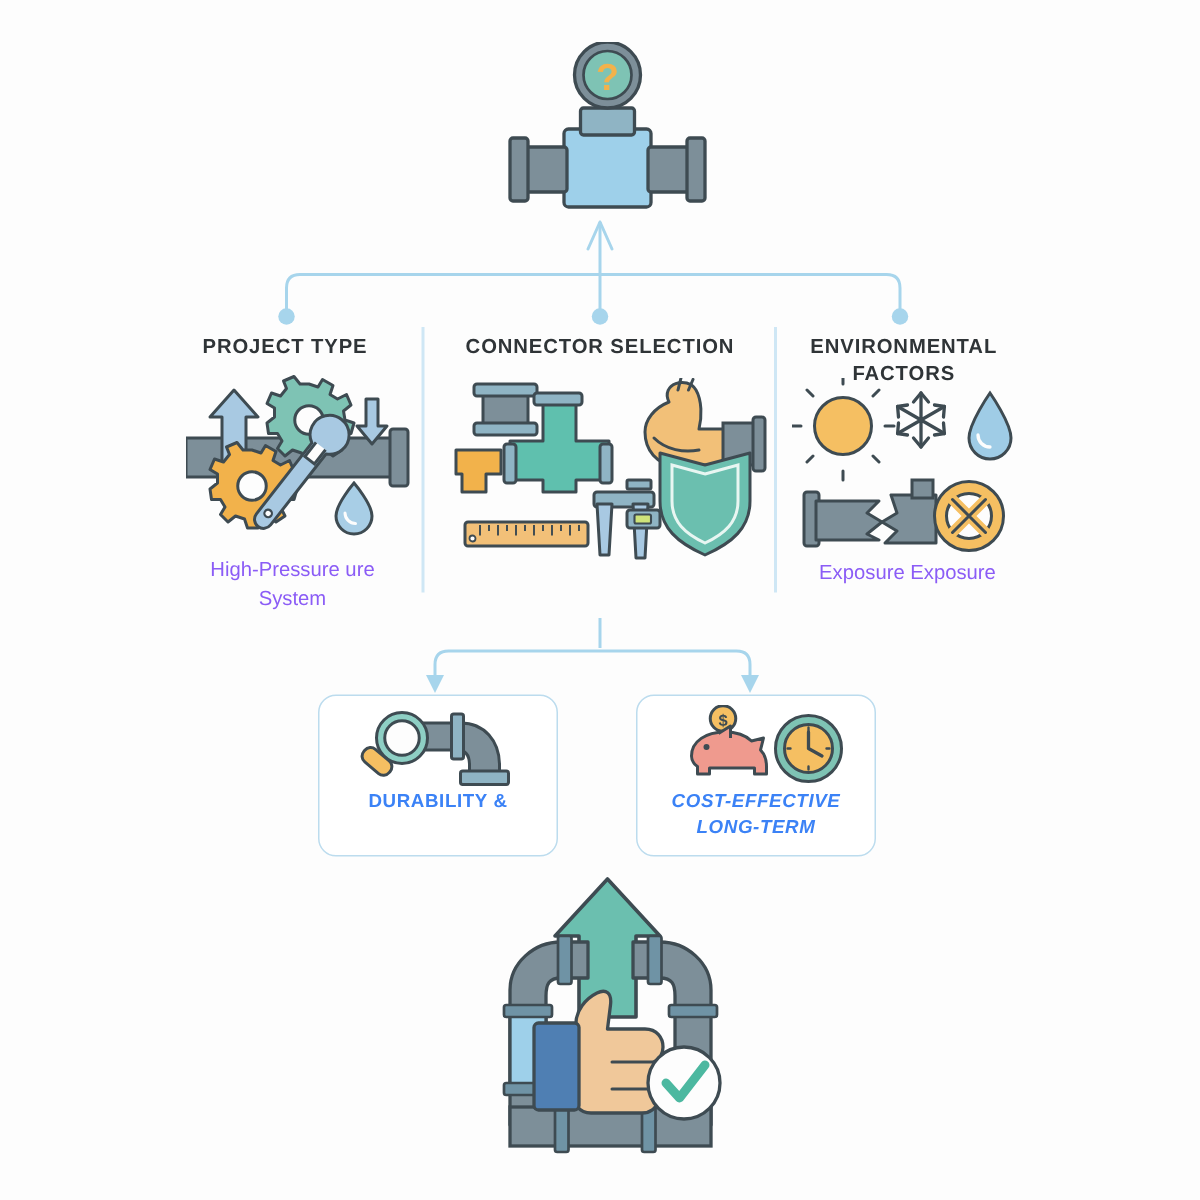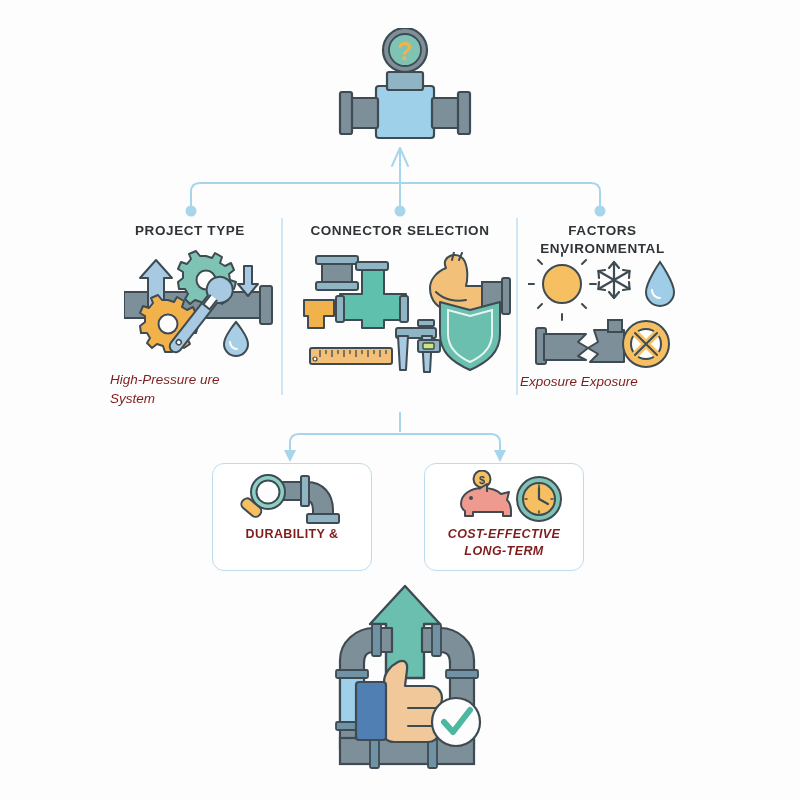--- a/index.html
+++ b/index.html
@@ -17,41 +17,41 @@
     position:absolute;
     text-align:center;
     font-size:13.5px;
     font-weight:bold;
     letter-spacing:0.6px;
     color:#2f3437;
     line-height:18px;
   }
   .col-caption{
     position:absolute;
+    text-align:center;
     font-size:13.5px;
-    color:#7f1d1d;
+    color:#8b5cf6;
     line-height:19px;
-    font-style:italic;
   }
   .col-caption.caps{font-weight:bold;letter-spacing:0.4px;font-size:12.5px;}
   .card{
     position:absolute;
     background:#ffffff;
     border:1.6px solid #bcdcee;
     border-radius:12px;
     box-sizing:border-box;
   }
   .card-label{
     position:absolute;
     width:100%;
     text-align:center;
     font-size:12.5px;
     font-weight:bold;
     letter-spacing:0.4px;
-    color:#7f1d1d;
+    color:#3b82f6;
     line-height:17px;
   }
 </style>
 </head>
 <body>
 
 <div id="stage">
 
   <svg class="layer" viewBox="0 0 800 800">
 
@@ -167,22 +167,22 @@
       <rect x="0" y="0" width="82" height="16" rx="2" fill="#f2c078" stroke="#3e4b52" stroke-width="2"></rect>
       <g stroke="#3e4b52" stroke-width="1.3">
         <path d="M10,2 L10,9 M16,2 L16,6 M22,2 L22,9 M28,2 L28,6 M34,2 L34,9 M40,2 L40,6 M46,2 L46,9 M52,2 L52,6 M58,2 L58,9 M64,2 L64,6 M70,2 L70,9 M76,2 L76,6"></path>
       </g>
       <circle cx="5" cy="11" r="2" fill="#fdfdfd" stroke="#3e4b52" stroke-width="1.2"></circle>
     </g>
   </svg>
 
 
   <div class="col-title" style="left:520px;top:222px;width:165px;">
+    <div>ENVIRONMENTAL</div>
     <div>FACTORS</div>
-    <div>ENVIRONMENTAL</div>
   </div>
 
   <svg class="node" style="left:528px;top:252px;" width="160" height="120" viewBox="0 0 160 120">
 
     <circle cx="34" cy="32" r="19" fill="#f5bf62" stroke="#3e4b52" stroke-width="2"></circle>
     <g stroke="#3e4b52" stroke-width="2" stroke-linecap="round">
       <path d="M34,4 L34,-2 M34,62 L34,68 M6,32 L0,32 M62,32 L68,32
                M14,12 L10,8 M54,52 L58,56 M54,12 L58,8 M14,52 L10,56"></path>
     </g>
 

